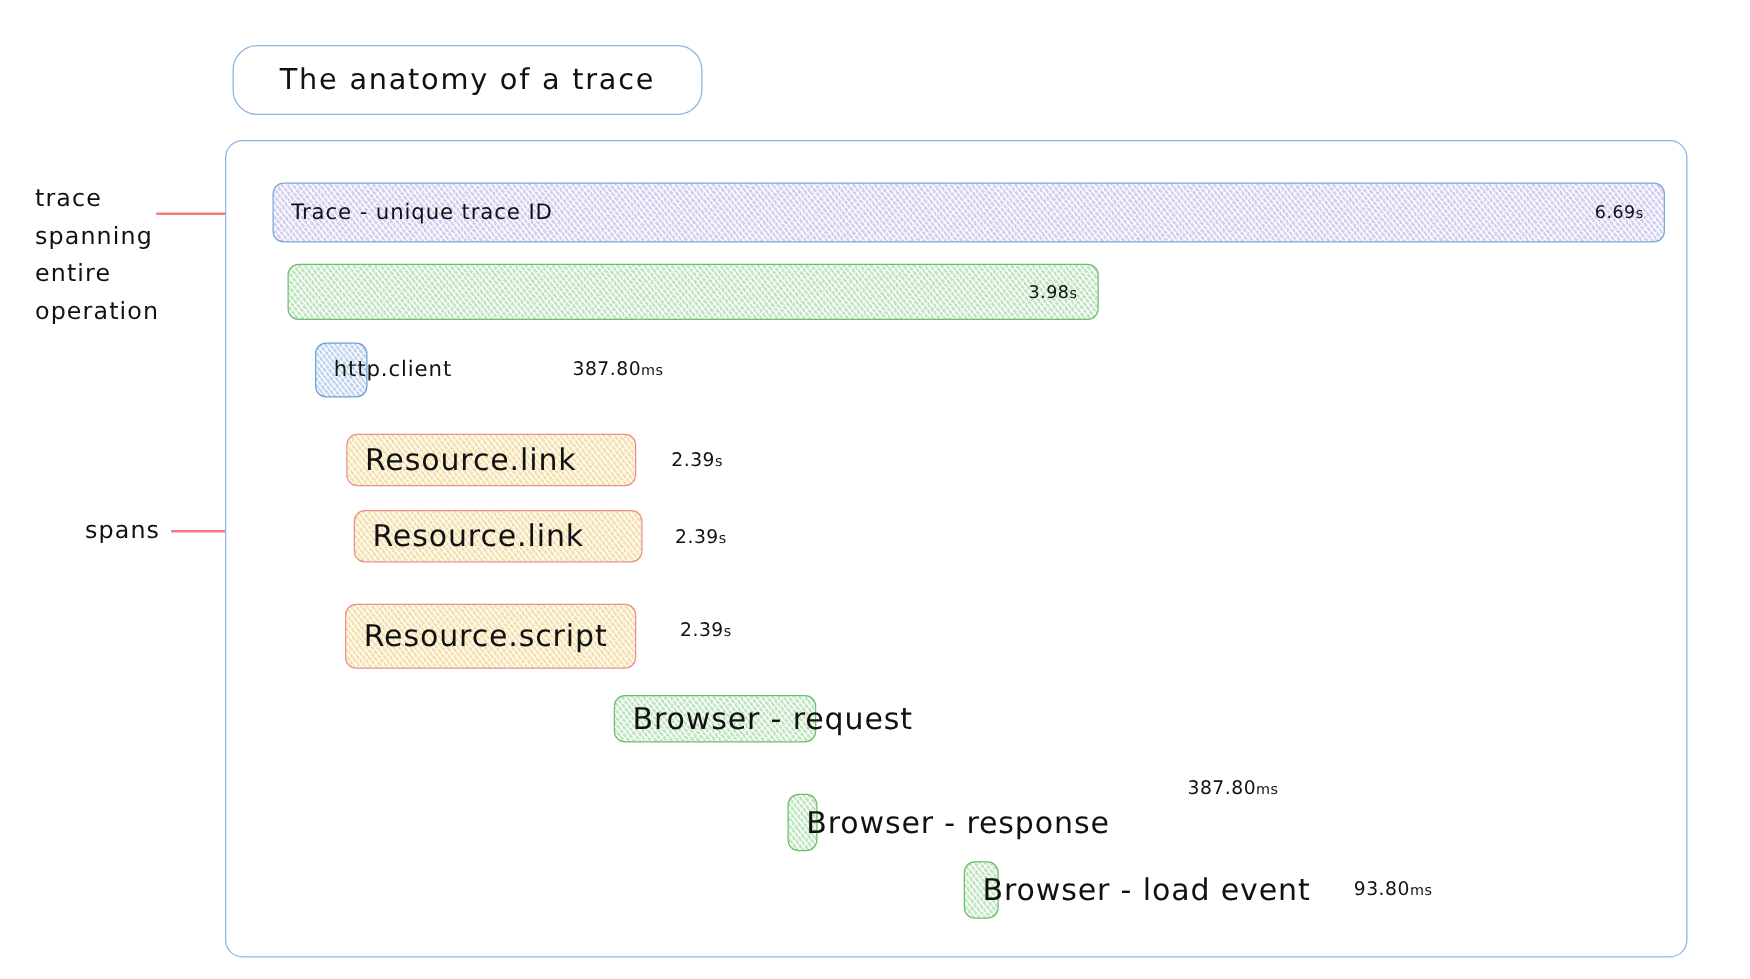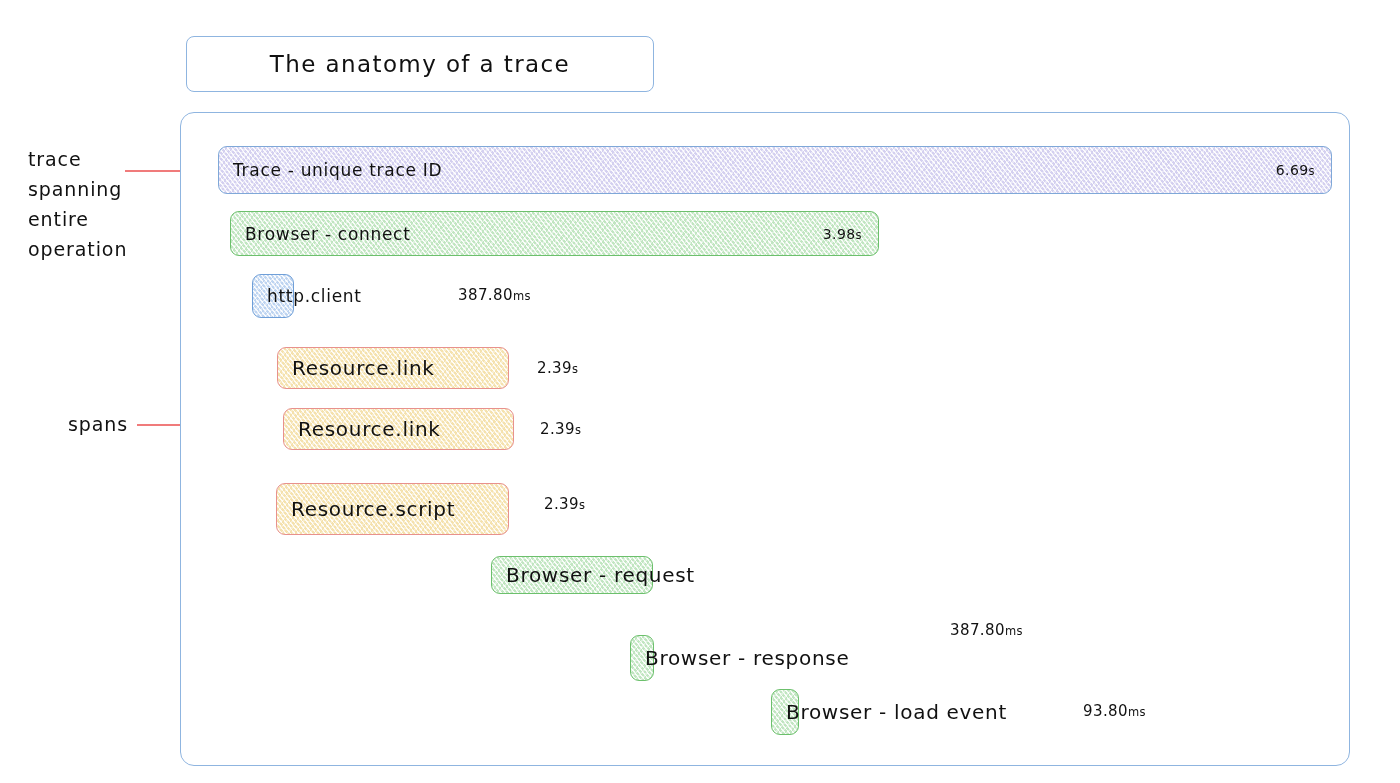--- a/index.html
+++ b/index.html
@@ -23,24 +23,24 @@
     color: #111111;
     letter-spacing: 0.6px;
     white-space: nowrap;
   }
 
   
   #title-card {
     position: absolute;
     left: 186px;
     top: 36px;
-    width: 468px;
+    width: 376px;
     height: 56px;
     border: 1.6px solid #8fb5e0;
-    border-radius: 8px;
+    border-radius: 20px;
     background: #ffffff;
     box-sizing: border-box;
   }
   #title-text {
     position: absolute;
     left: 0; right: 0;
     top: 50%;
     transform: translateY(-50%);
     text-align: center;
     font-size: 23px;
@@ -101,21 +101,21 @@
   .bar-label {
     position: absolute;
     left: 14px;
     top: 50%;
     transform: translateY(-50%);
     font-size: 17px;
     letter-spacing: 0.7px;
     white-space: nowrap;
     z-index: 4;
   }
-  .bar-label.small { font-size: 20px; }
+  .bar-label.small { font-size: 24px; }
 
   
   .bar-duration-inside {
     position: absolute;
     right: 16px;
     top: 50%;
     transform: translateY(-50%);
     font-size: 14px;
     letter-spacing: 0.4px;
     white-space: nowrap;
@@ -171,21 +171,20 @@
 <div class="bracket-v" style="left:214px; top:212px; height:534px;"></div>
 
 <div id="trace-container"></div>
 
 <div class="bar purple" style="left:218px; top:146px; width:1114px; height:48px;">
   <span class="bar-label hand">Trace - unique trace ID</span>
   <span class="bar-duration-inside hand"><span>6.69</span><span class="unit">s</span></span>
 </div>
 
 <div class="bar green" style="left:230px; top:211px; width:649px; height:45px;">
-  <span class="bar-label hand">Browser - connect</span>
   <span class="bar-duration-inside hand"><span>3.98</span><span class="unit">s</span></span>
 </div>
 
 <div class="bar blue" style="left:252px; top:274px; width:32px; height:44px;">
   <span class="bar-label hand">http.client</span>
 </div>
 <div class="duration-outside hand" style="left:458px; top:286px;"><span>387.80</span><span class="unit">ms</span></div>
 
 <div class="bar yellow" style="left:277px; top:347px; width:232px; height:42px;">
   <span class="bar-label hand small">Resource.link</span>

